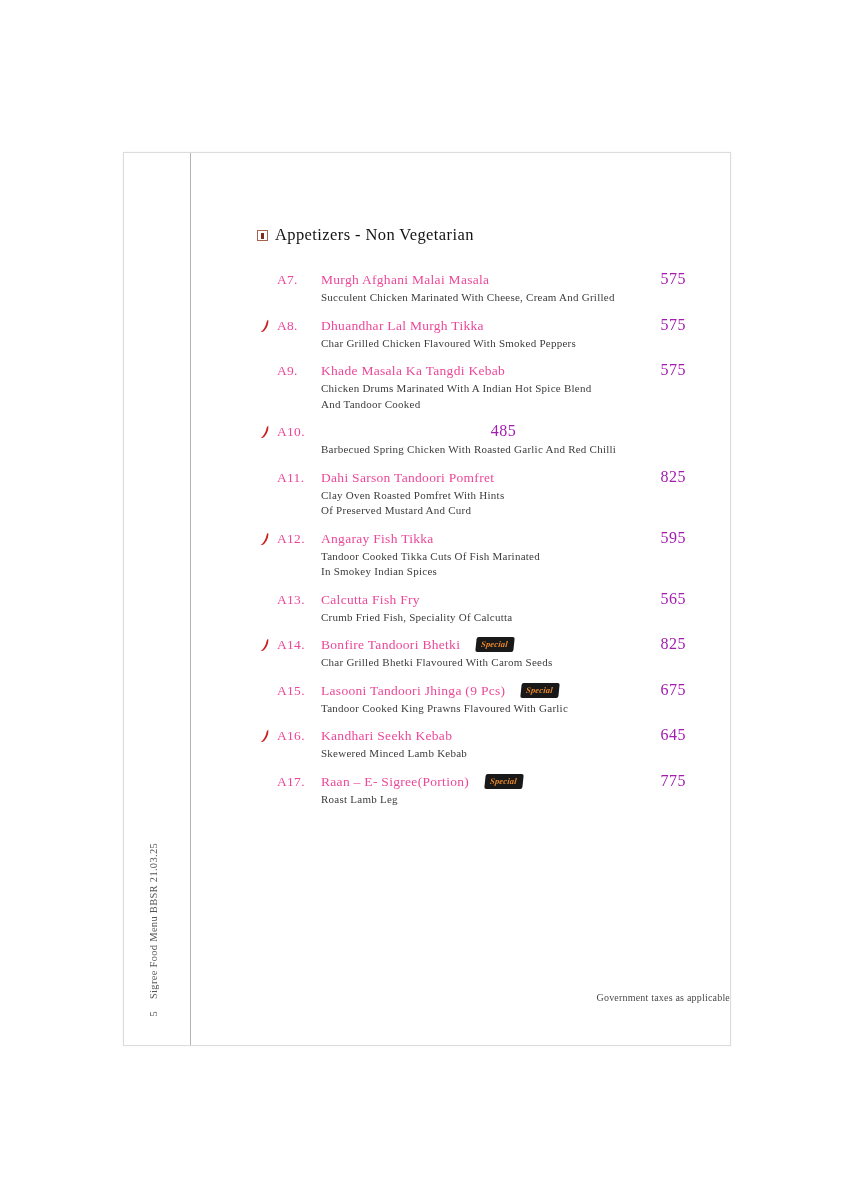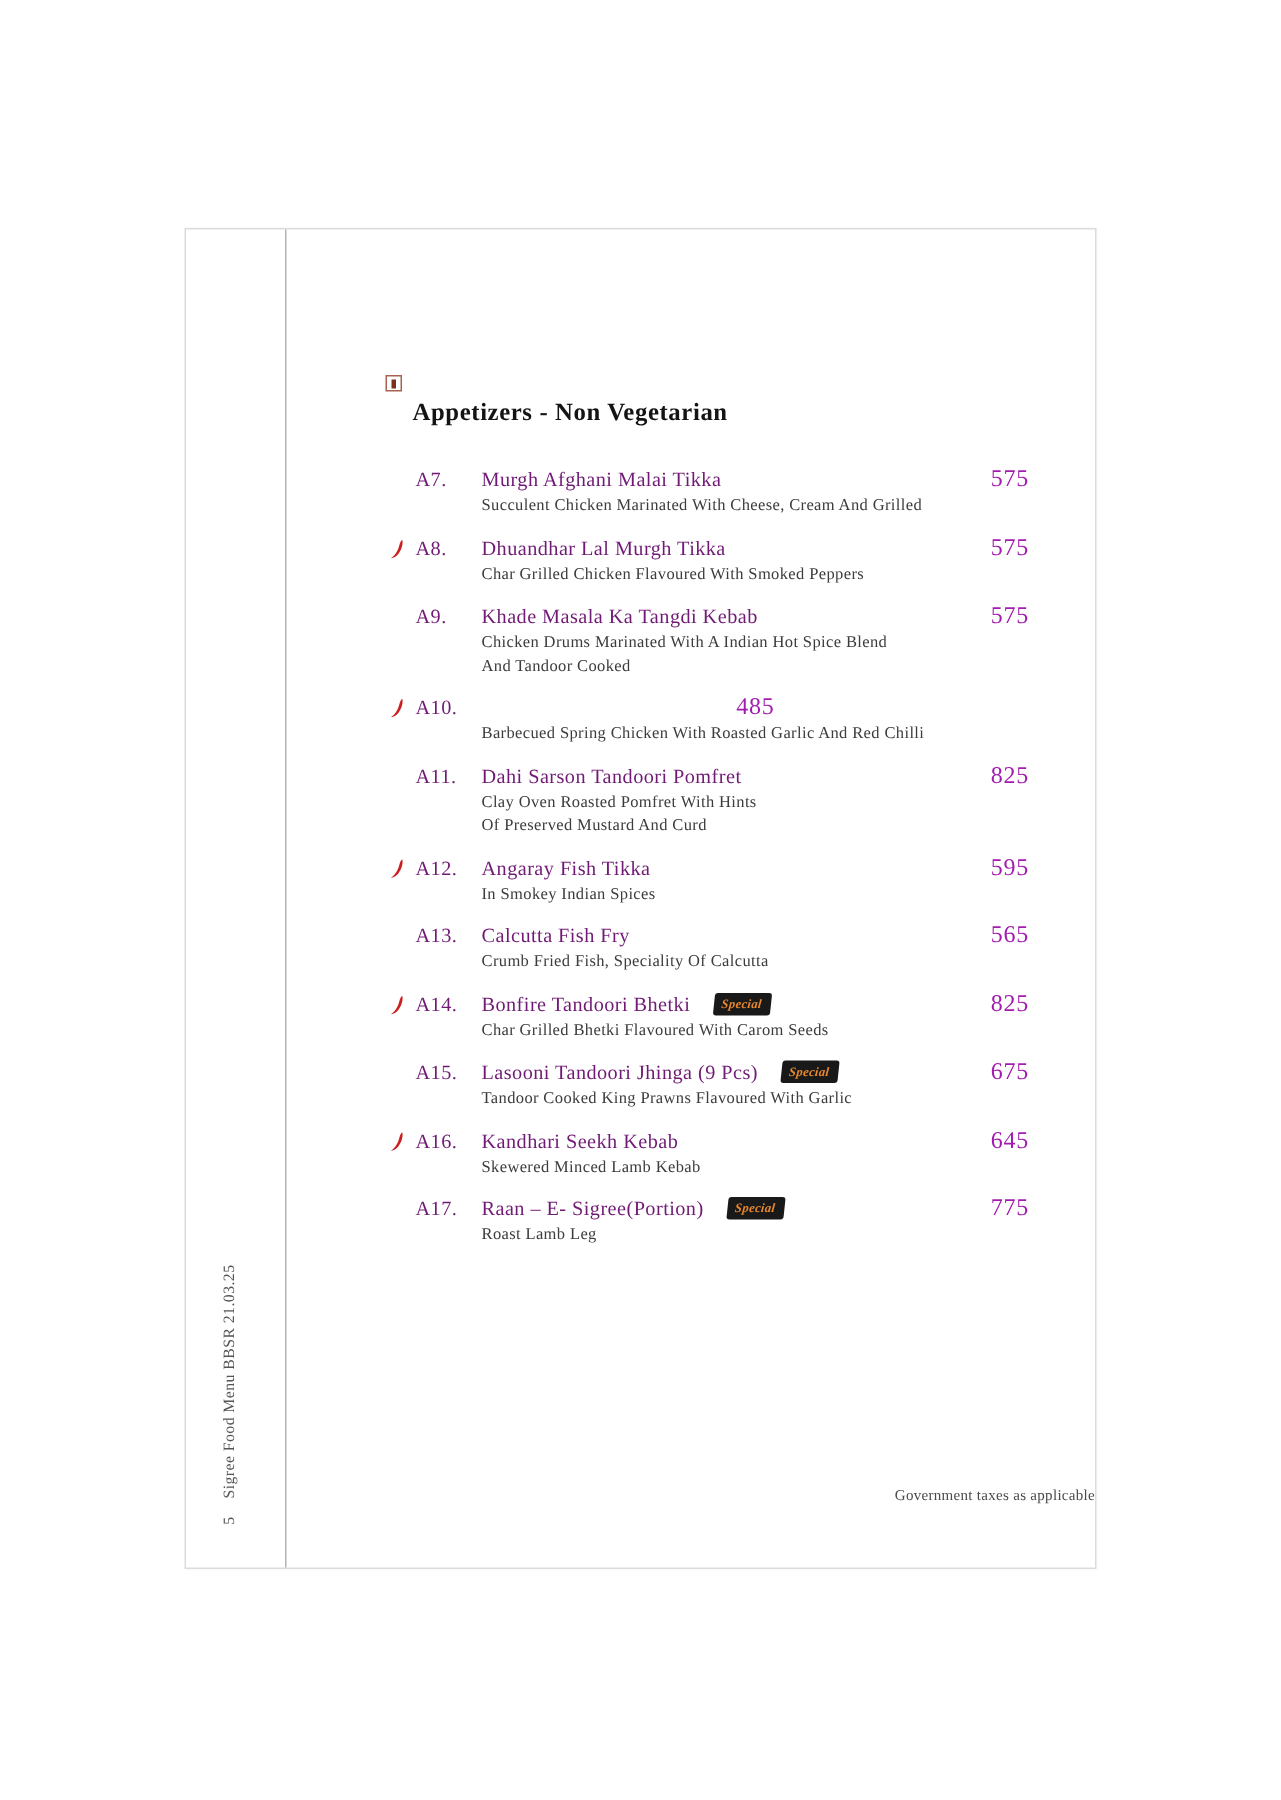--- a/index.html
+++ b/index.html
@@ -58,42 +58,41 @@
   }
   .section-icon::after {
     content: "";
     position: absolute;
     left: 3px; bottom: 1px;
     width: 3px; height: 6px;
     background: #7d2e1e;
   }
   .section-title {
     font-size: 16.5px;
-    font-weight: bold;
+    font-weight: normal;
     color: #141414;
     letter-spacing: 0.4px;
-    margin-top: 40px;
   }
   .menu-list {
     margin-top: 25px;
     padding-left: 68px;
     padding-right: 44px;
   }
   .menu-item { margin-bottom: 10px; }
   .item-row {
     display: grid;
     grid-template-columns: 18px 44px 1fr auto;
     align-items: baseline;
   }
   .chili {
     width: 12px; height: 14px;
     align-self: center;
     color: var(--spicy, #cc1f1f);
   }
-  .item-id, .item-name { font-size: 13.5px; color: #701a75; letter-spacing: 0.3px; line-height: 20px; }
+  .item-id, .item-name { font-size: 13.5px; color: #ec4899; letter-spacing: 0.3px; line-height: 20px; }
   .item-price { font-size: 16px; color: #a21caf; text-align: center; letter-spacing: 0.5px; }
   .special-badge {
     display: inline-block;
     background: var(--special-bg, #191919);
     color: var(--special-text, #e8872b);
     font-size: 8.5px;
     font-style: italic;
     font-weight: bold;
     padding: 2px 6px 3px 5px;
     border-radius: 2px;
@@ -141,21 +140,21 @@
     <div class="menu-list" id="menu-list">
   <div class="menu-item">
     <div class="item-row">
       <span class="chili" style="visibility: hidden;">
         <svg width="12" height="14" viewBox="0 0 12 14" aria-hidden="true">
           <path d="M9.2 0.8 C9.9 3.6, 8.8 8.0, 5.6 11.4 C4.4 12.6, 2.6 13.4, 1.6 13.0 C3.4 12.3, 6.2 8.8, 7.2 4.6 C7.6 3.0, 8.2 1.4, 9.2 0.8 Z" fill="currentColor"></path>
         </svg>
       </span>
       <span class="item-id">A7.</span>
       <span class="item-name-cell">
-        <span class="item-name">Murgh Afghani Malai Tikka</span>
+        <span class="item-name">Murgh Afghani Malai Masala</span>
         
       </span>
       <span class="item-price">575</span>
     </div>
     <div class="item-descs">
             <div class="desc-line">Succulent Chicken Marinated With Cheese, Cream And Grilled</div>
           </div>
   </div>
 
   <div class="menu-item">
@@ -240,20 +239,21 @@
         </svg>
       </span>
       <span class="item-id">A12.</span>
       <span class="item-name-cell">
         <span class="item-name">Angaray Fish Tikka</span>
         
       </span>
       <span class="item-price">595</span>
     </div>
     <div class="item-descs">
+            <div class="desc-line">Tandoor Cooked Tikka Cuts Of Fish Marinated</div>
             <div class="desc-line">In Smokey Indian Spices</div>
           </div>
   </div>
 
   <div class="menu-item">
     <div class="item-row">
       <span class="chili" style="visibility: hidden;">
         <svg width="12" height="14" viewBox="0 0 12 14" aria-hidden="true">
           <path d="M9.2 0.8 C9.9 3.6, 8.8 8.0, 5.6 11.4 C4.4 12.6, 2.6 13.4, 1.6 13.0 C3.4 12.3, 6.2 8.8, 7.2 4.6 C7.6 3.0, 8.2 1.4, 9.2 0.8 Z" fill="currentColor"></path>
         </svg>

